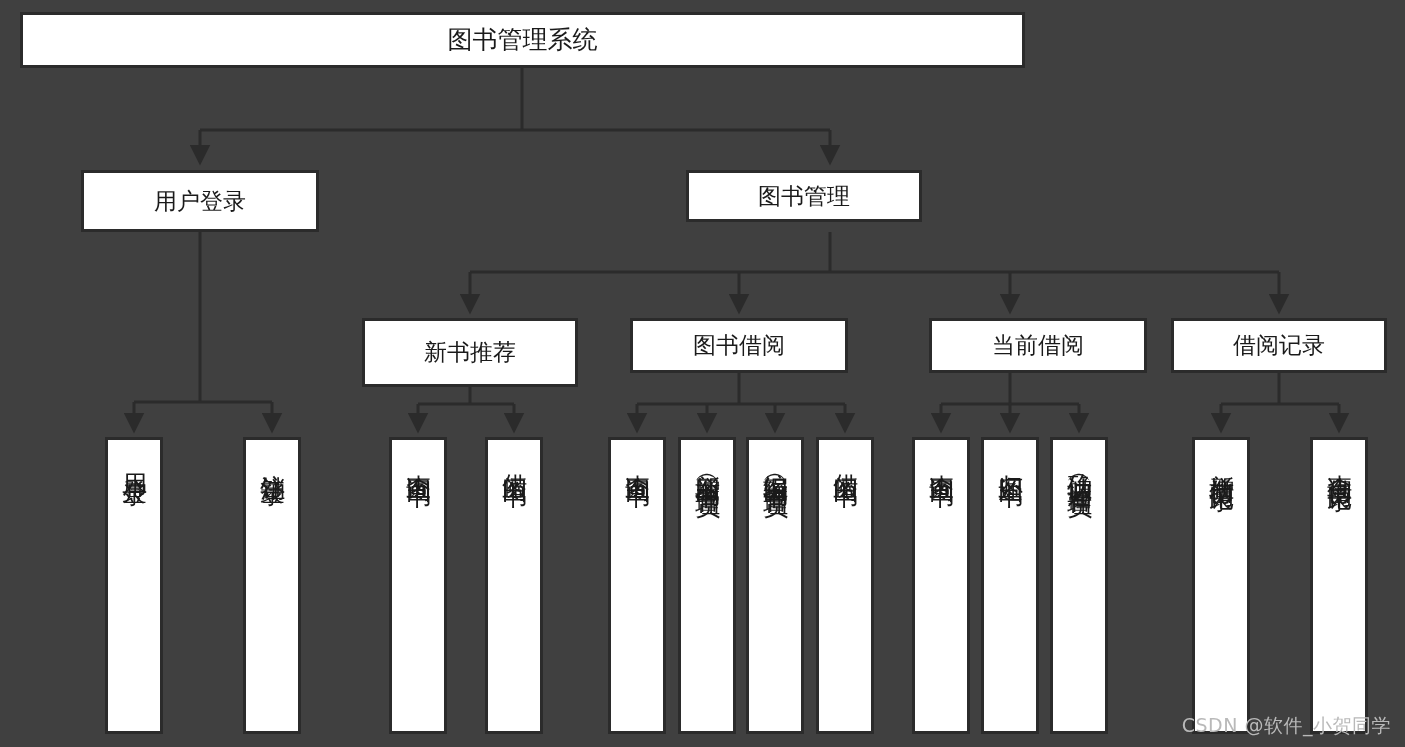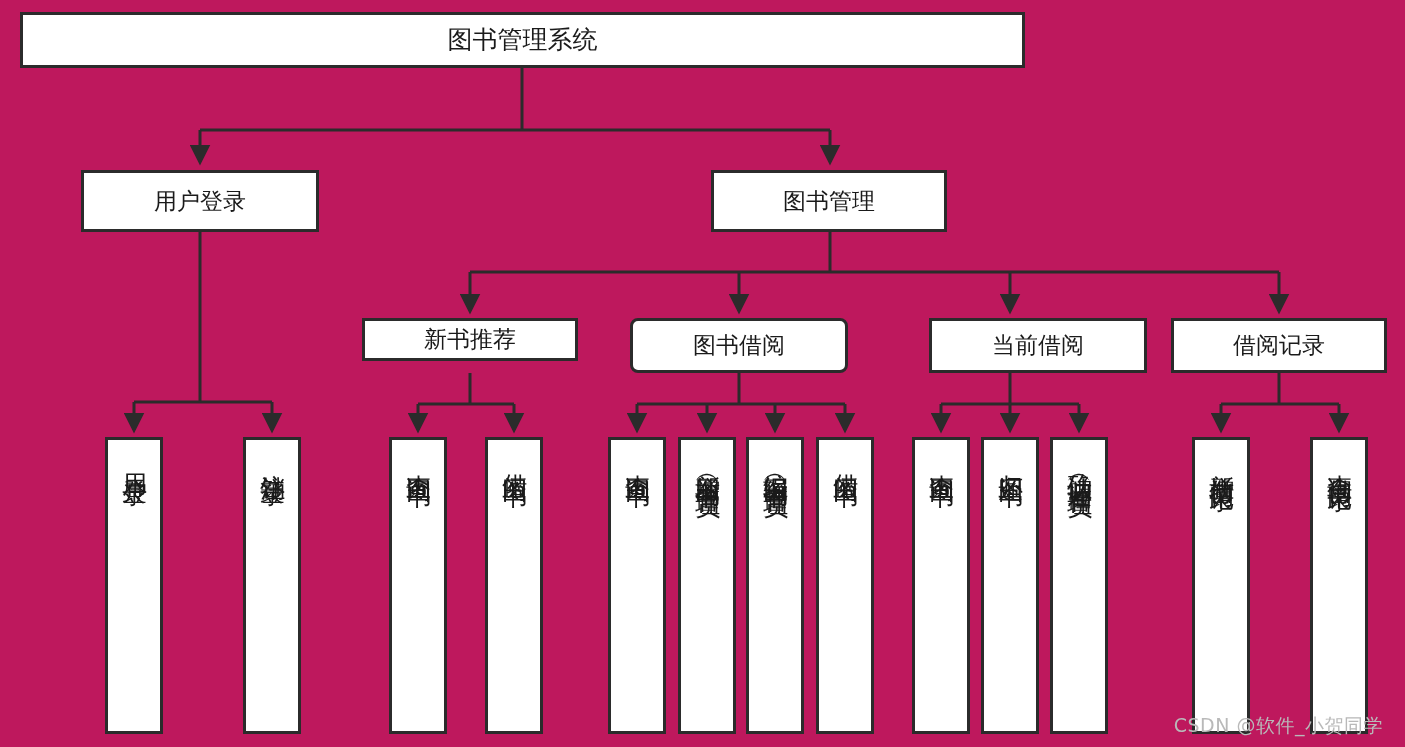--- a/index.html
+++ b/index.html
@@ -4,21 +4,21 @@
 <style>
   html, body {
     margin: 0;
     padding: 0;
     background: #ffffff;
   }
   #stage {
     position: relative;
     width: 1405px;
     height: 747px;
-    background: #be185d;
+    background: #404040;
     overflow: hidden;
     font-family: "DejaVu Sans", "Liberation Sans", sans-serif;
   }
   svg#wires {
     position: absolute;
     left: 0;
     top: 0;
     width: 1405px;
     height: 747px;
   }
@@ -47,21 +47,21 @@
   .node.leaf .label {
     writing-mode: vertical-rl;
     text-orientation: upright;
     font-size: 25px;
     letter-spacing: 3px;
     line-height: 1.05;
     white-space: nowrap;
   }
   .watermark {
     position: absolute;
-    right: 22px;
+    right: 14px;
     bottom: 8px;
     font-size: 19px;
     color: #b9b9b9;
     letter-spacing: 0.5px;
     white-space: nowrap;
     pointer-events: none;
   }
 </style>
 </head>
 <body>
@@ -119,29 +119,29 @@
   </svg>
 
   <div class="node root" style="left:20px; top:12px; width:1005px; height:56px;">
     <span class="label">图书管理系统</span>
   </div>
 
   <div class="node lvl1" style="left:81px; top:170px; width:238px; height:62px;">
     <span class="label">用户登录</span>
   </div>
 
-  <div class="node lvl1" style="left:711px; top:170px; width:236px; height:62px;">
+  <div class="node lvl1" style="left:686px; top:170px; width:236px; height:52px;">
     <span class="label">图书管理</span>
   </div>
 
-  <div class="node lvl2" style="left:362px; top:318px; width:216px; height:43px;">
+  <div class="node lvl2" style="left:362px; top:318px; width:216px; height:69px;">
     <span class="label">新书推荐</span>
   </div>
 
-  <div class="node lvl2" style="left:630px; top:318px; width:218px; height:55px;border-radius:8px;">
+  <div class="node lvl2" style="left:630px; top:318px; width:218px; height:55px;">
     <span class="label">图书借阅</span>
   </div>
 
   <div class="node lvl2" style="left:901px; top:318px; width:218px; height:55px;margin-left:28px;">
     <span class="label">当前借阅</span>
   </div>
 
   <div class="node lvl2" style="left:1171px; top:318px; width:216px; height:55px;align-items:center;">
     <span class="label">借阅记录</span>
   </div>

